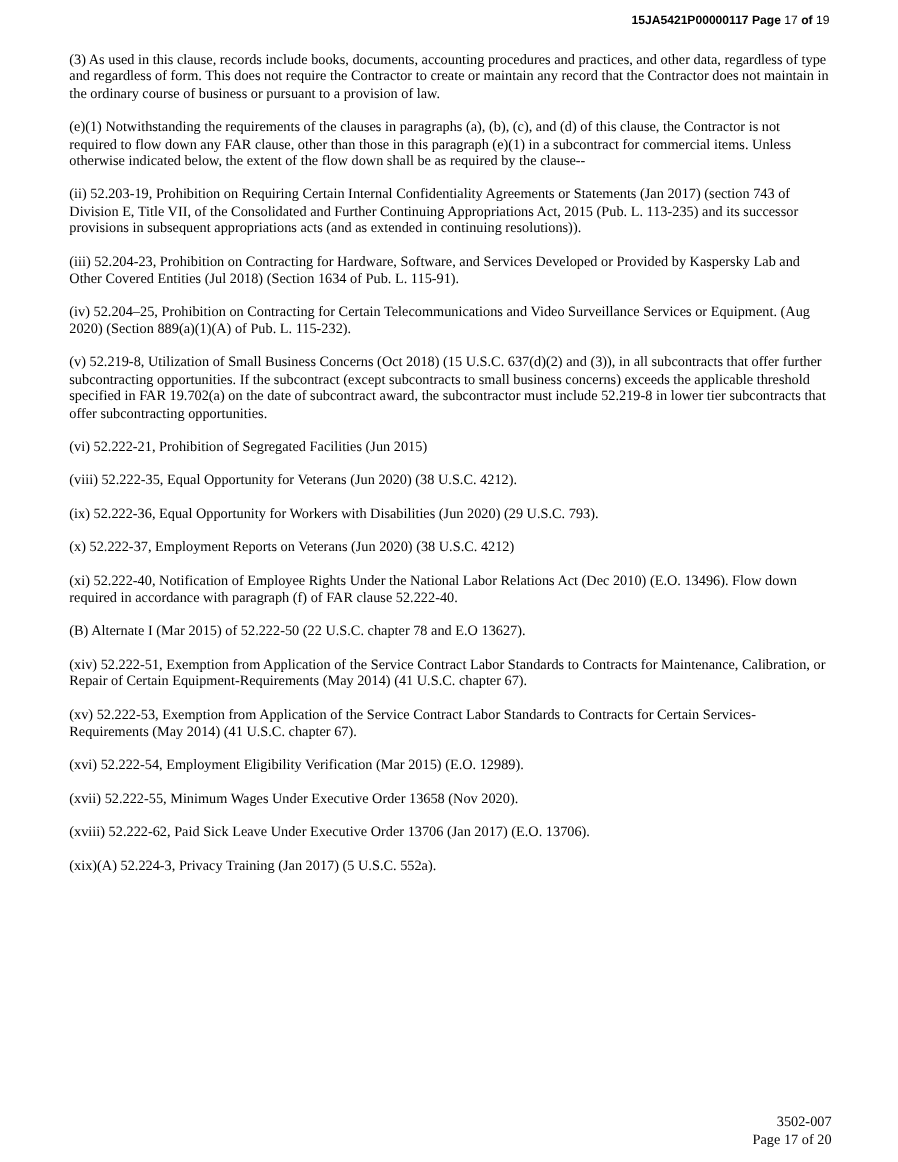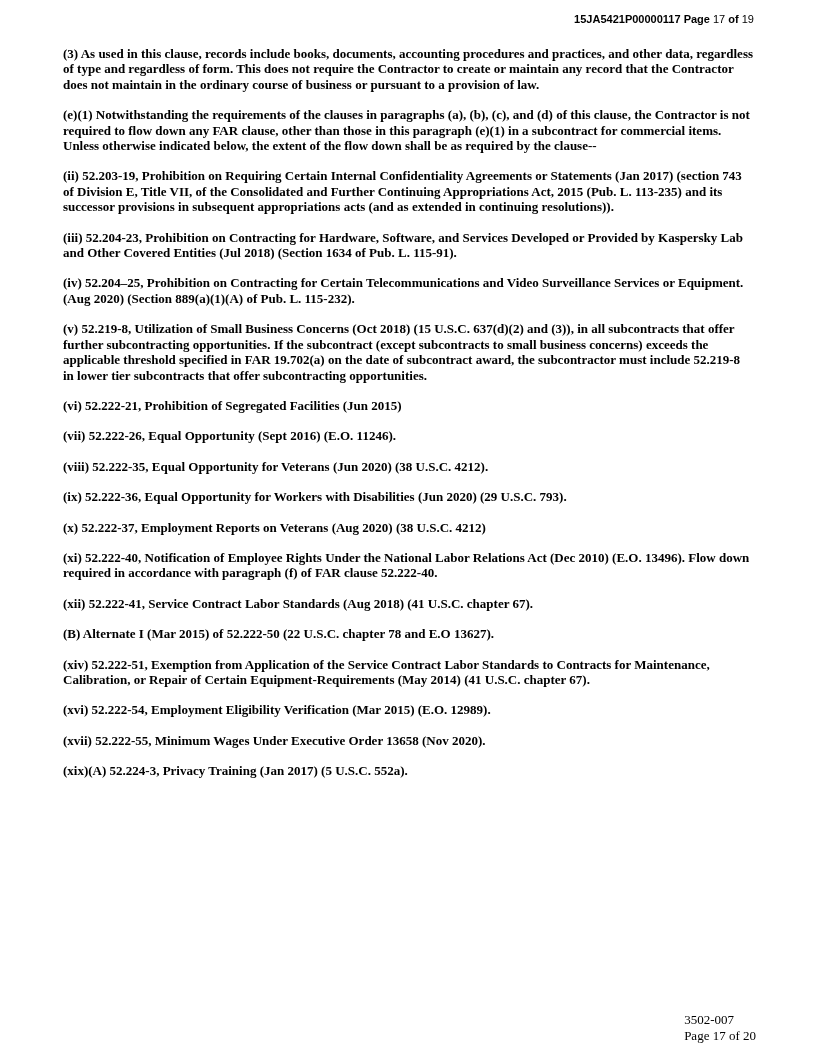--- a/index.html
+++ b/index.html
@@ -35,27 +35,26 @@
     top: 46px;
     left: 63px;
     width: 691px;
     font-size: 13px;
     line-height: 15.4px;
     text-align: left;
   }
   .content p {
     margin: 0 0 15px 0;
     padding: 0;
-    font-weight: bold;
   }
   .footer {
     position: absolute;
     right: 60px;
     bottom: 13px;
-    text-align: left;
+    text-align: right;
     font-size: 13px;
     line-height: 15.4px;
   }
 </style>
 </head>
 <body>
 
 <div class="page">
 
   <div class="header">
@@ -67,30 +66,30 @@
   </div>
 
   <div class="content">
       <p>(3) As used in this clause, records include books, documents, accounting procedures and practices, and other data, regardless of type and regardless of form. This does not require the Contractor to create or maintain any record that the Contractor does not maintain in the ordinary course of business or pursuant to a provision of law.</p>
       <p>(e)(1) Notwithstanding the requirements of the clauses in paragraphs (a), (b), (c), and (d) of this clause, the Contractor is not required to flow down any FAR clause, other than those in this paragraph (e)(1) in a subcontract for commercial items. Unless otherwise indicated below, the extent of the flow down shall be as required by the clause--</p>
       <p>(ii) 52.203-19, Prohibition on Requiring Certain Internal Confidentiality Agreements or Statements (Jan 2017) (section 743 of Division E, Title VII, of the Consolidated and Further Continuing Appropriations Act, 2015 (Pub. L. 113-235) and its successor provisions in subsequent appropriations acts (and as extended in continuing resolutions)).</p>
       <p>(iii) 52.204-23, Prohibition on Contracting for Hardware, Software, and Services Developed or Provided by Kaspersky Lab and Other Covered Entities (Jul 2018) (Section 1634 of Pub. L. 115-91).</p>
       <p>(iv) 52.204–25, Prohibition on Contracting for Certain Telecommunications and Video Surveillance Services or Equipment. (Aug 2020) (Section 889(a)(1)(A) of Pub. L. 115-232).</p>
       <p>(v) 52.219-8, Utilization of Small Business Concerns (Oct 2018) (15 U.S.C. 637(d)(2) and (3)), in all subcontracts that offer further subcontracting opportunities. If the subcontract (except subcontracts to small business concerns) exceeds the applicable threshold specified in FAR 19.702(a) on the date of subcontract award, the subcontractor must include 52.219-8 in lower tier subcontracts that offer subcontracting opportunities.</p>
       <p>(vi) 52.222-21, Prohibition of Segregated Facilities (Jun 2015)</p>
-      <p>(vii) 52.222-26, Equal Opportunity (Sept 2016) (E.O. 11246).</p>
       <p>(viii) 52.222-35, Equal Opportunity for Veterans (Jun 2020) (38 U.S.C. 4212).</p>
       <p>(ix) 52.222-36, Equal Opportunity for Workers with Disabilities (Jun 2020) (29 U.S.C. 793).</p>
-      <p>(x) 52.222-37, Employment Reports on Veterans (Aug 2020) (38 U.S.C. 4212)</p>
+      <p>(x) 52.222-37, Employment Reports on Veterans (Jun 2020) (38 U.S.C. 4212)</p>
       <p>(xi) 52.222-40, Notification of Employee Rights Under the National Labor Relations Act (Dec 2010) (E.O. 13496). Flow down required in accordance with paragraph (f) of FAR clause 52.222-40.</p>
-      <p>(xii) 52.222-41, Service Contract Labor Standards (Aug 2018) (41 U.S.C. chapter 67).</p>
       <p>(B) Alternate I (Mar 2015) of 52.222-50 (22 U.S.C. chapter 78 and E.O 13627).</p>
       <p>(xiv) 52.222-51, Exemption from Application of the Service Contract Labor Standards to Contracts for Maintenance, Calibration, or Repair of Certain Equipment-Requirements (May 2014) (41 U.S.C. chapter 67).</p>
+      <p>(xv) 52.222-53, Exemption from Application of the Service Contract Labor Standards to Contracts for Certain Services-Requirements (May 2014) (41 U.S.C. chapter 67).</p>
       <p>(xvi) 52.222-54, Employment Eligibility Verification (Mar 2015) (E.O. 12989).</p>
       <p>(xvii) 52.222-55, Minimum Wages Under Executive Order 13658 (Nov 2020).</p>
+      <p>(xviii) 52.222-62, Paid Sick Leave Under Executive Order 13706 (Jan 2017) (E.O. 13706).</p>
       <p>(xix)(A) 52.224-3, Privacy Training (Jan 2017) (5 U.S.C. 552a).</p>
     </div>
 
   <div class="footer">
     <div>3502-007</div>
     <div>Page 17 of 20</div>
   </div>
 
 </div>
 

